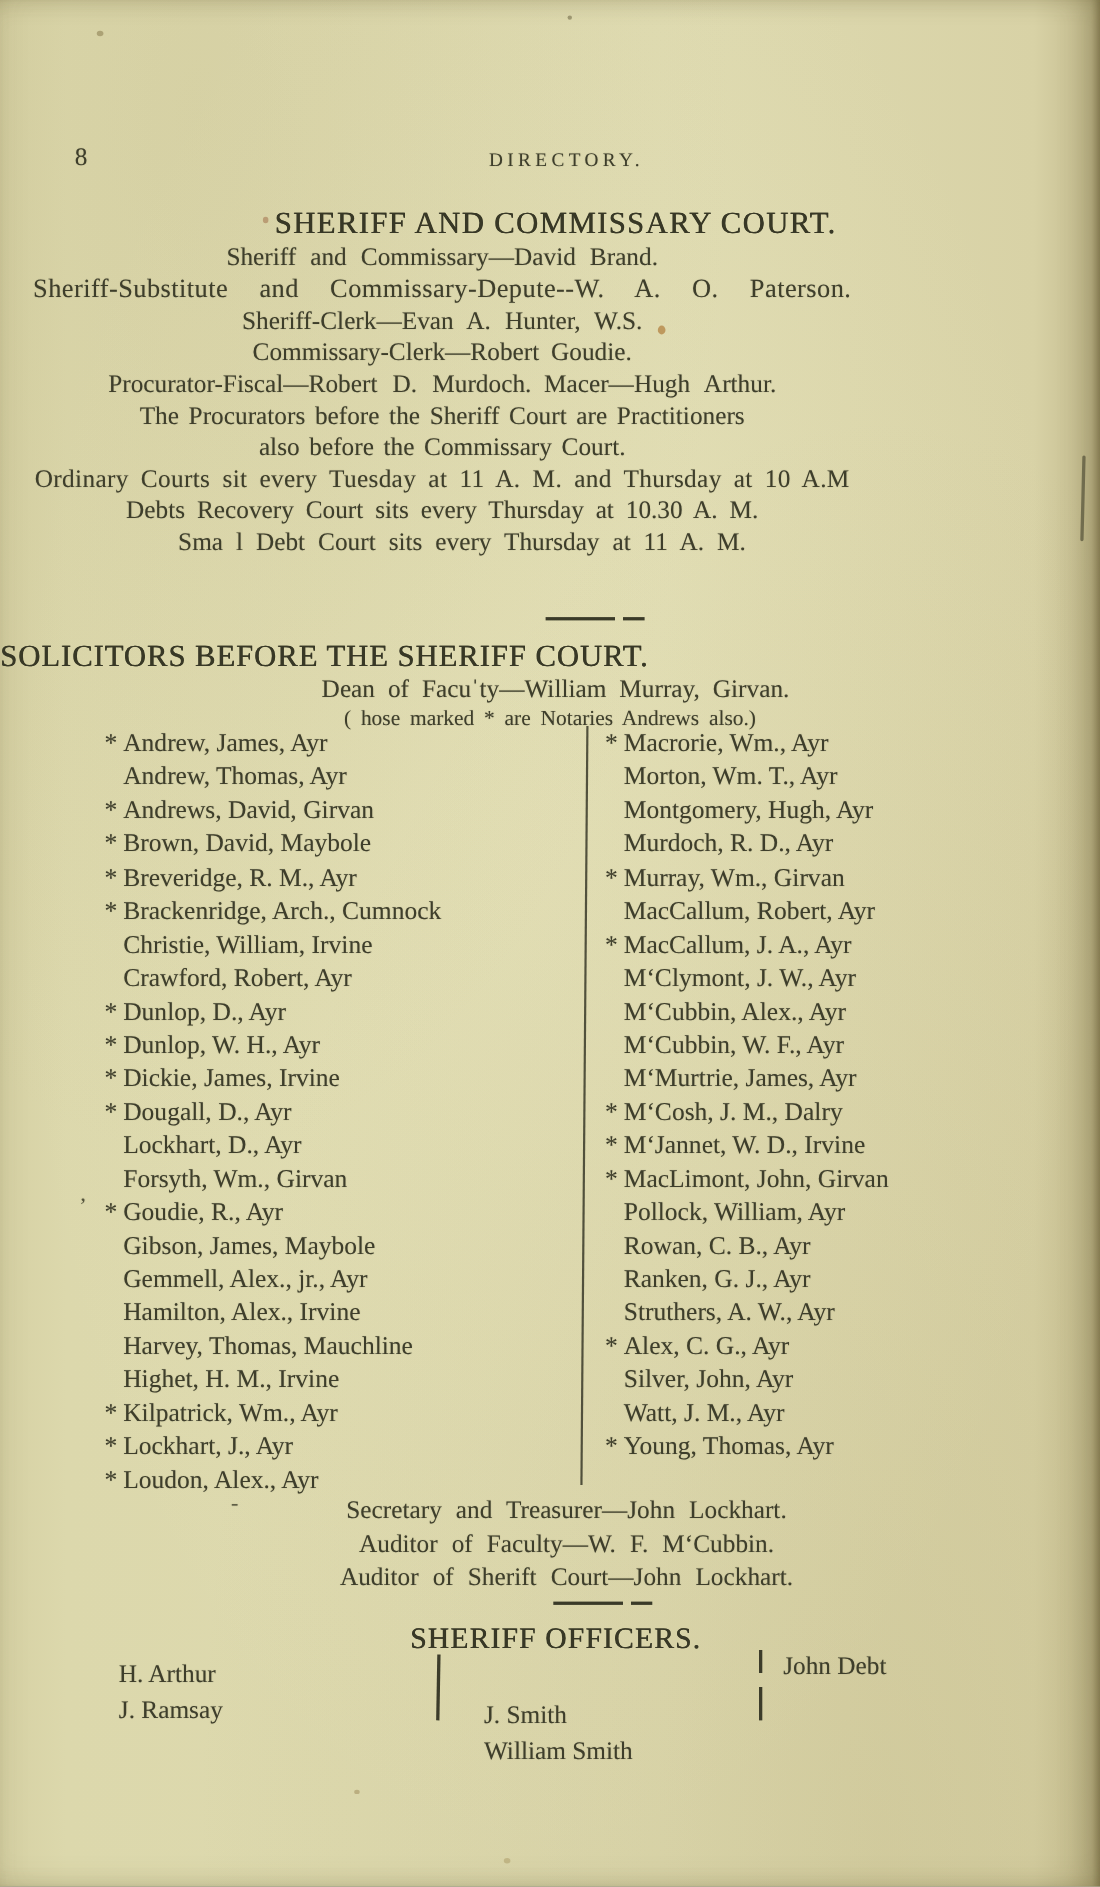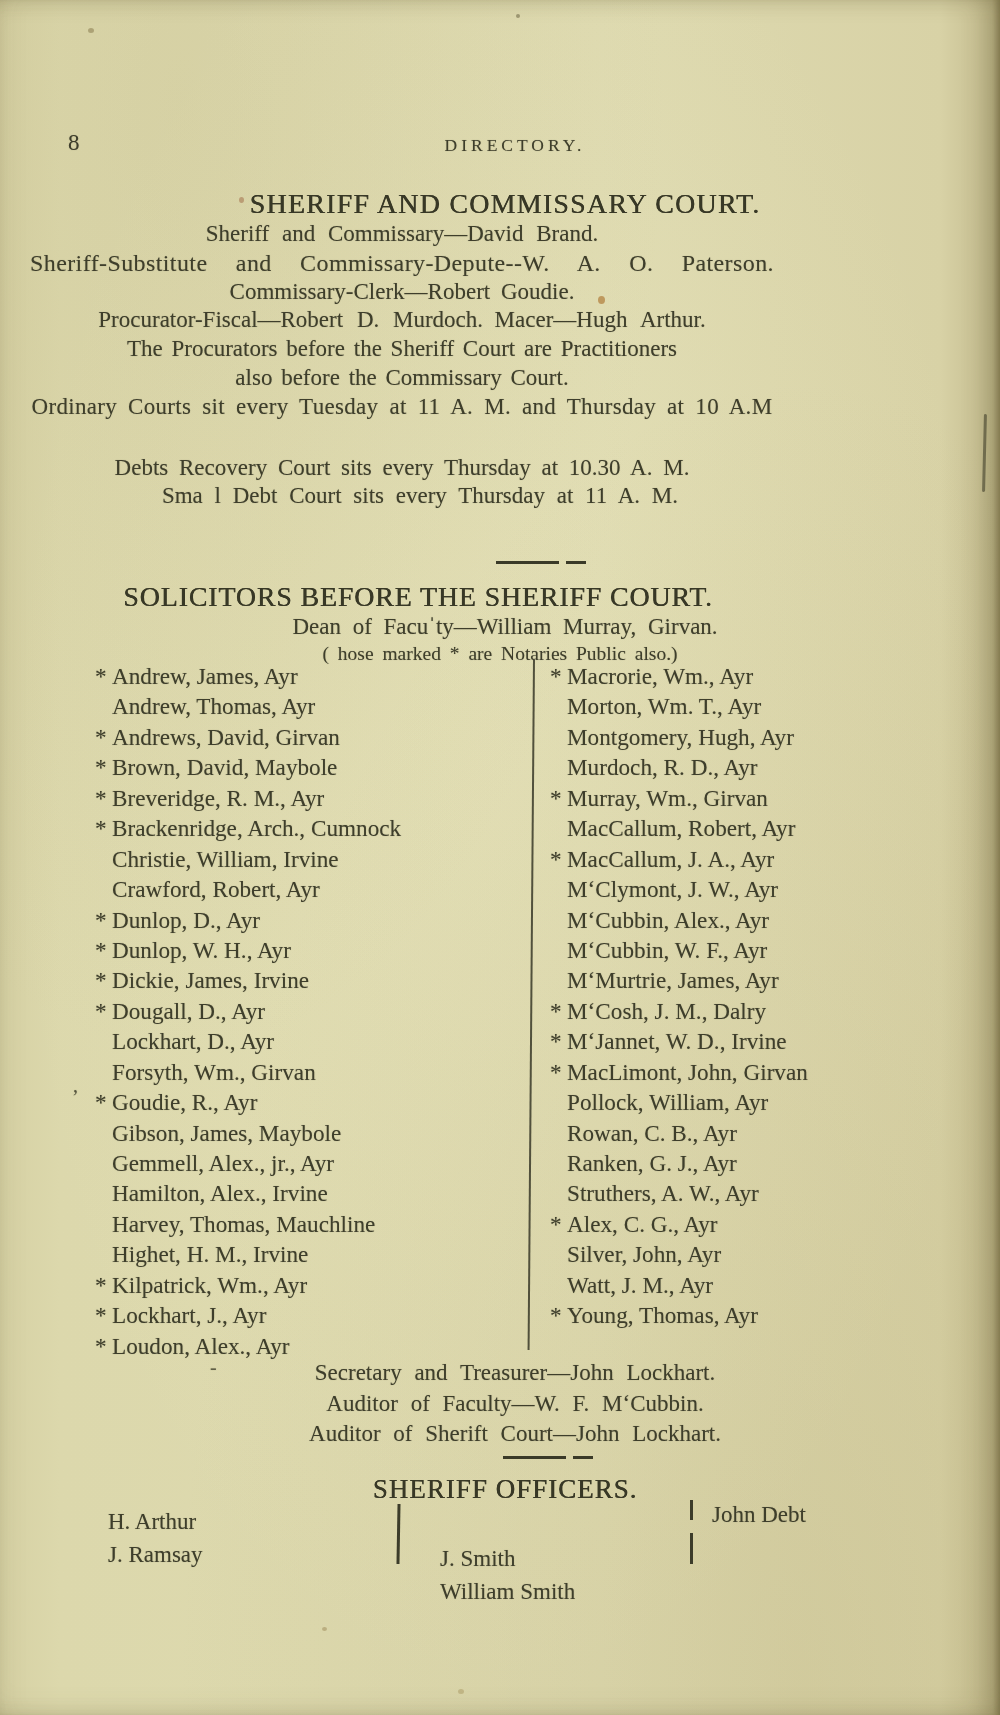--- a/index.html
+++ b/index.html
@@ -31,39 +31,39 @@
   .s4{left:516px;top:14px;width:4px;height:4px;background:rgba(95,88,55,.5);}
   .s5{left:322px;top:1627px;width:5px;height:4px;background:rgba(140,115,65,.4);}
   .s6{left:458px;top:1689px;width:6px;height:5px;background:rgba(150,125,70,.35);}
 
   .pagenum{position:absolute;left:68px;top:130px;font-size:23px;}
   .running{position:absolute;left:0;top:135px;width:1030px;text-align:center;
     font-size:17.5px;letter-spacing:4px;}
   .h1{position:absolute;left:0;top:188px;width:1010px;margin:0;text-align:center;
     font-size:28px;font-weight:normal;letter-spacing:1.2px;color:#383826;
     text-shadow:.4px 0 0 currentColor;}
-  .h2{position:absolute;left:0;top:581px;width:836px;margin:0;text-align:center;
+  .h2{position:absolute;left:0;top:581px;width:836px;margin:0;text-align:left;
     font-size:28px;font-weight:normal;letter-spacing:.8px;color:#383826;
     text-shadow:.4px 0 0 currentColor;}
   .h3{position:absolute;left:0;top:1474px;width:1010px;margin:0;text-align:center;
     font-size:27px;font-weight:normal;letter-spacing:1px;color:#383826;
     text-shadow:.4px 0 0 currentColor;}
 
   .courtlines{position:absolute;left:0;top:221px;width:804px;text-align:center;font-size:23px;}
   .cl{height:28.8px;white-space:nowrap;}
   .l0{word-spacing:7px;}
   .l1{font-size:24px;word-spacing:22px;letter-spacing:.4px;}
   .l2{word-spacing:7px;}
   .l3{word-spacing:6px;}
   .l4{word-spacing:5px;}
   .l5{word-spacing:8px;}
   .l6{word-spacing:3px;}
   .l7{word-spacing:3px;}
   .l8{word-spacing:5px;letter-spacing:.3px;}
-  .l9{word-spacing:5px;margin-top:32px;}
+  .l9{word-spacing:5px;}
   .l10{word-spacing:6px;padding-left:36px;}
 
   .rule{position:absolute;height:3px;width:90px;
     background:linear-gradient(90deg,#3a3a28 0 70%,transparent 70% 78%,#3a3a28 78% 100%);}
   .rule1{left:496px;top:561px;}
   .rule2{left:503px;top:1456px;}
 
   .dean{position:absolute;left:0;top:614px;width:1010px;text-align:center;
     font-size:23px;word-spacing:6px;}
   .note{position:absolute;left:0;top:643px;width:1000px;text-align:center;
@@ -107,34 +107,35 @@
   <div class="speck s6"></div>
 
   <div class="pagenum">8</div>
   <div class="running">DIRECTORY.</div>
 
   <h1 class="h1">SHERIFF AND COMMISSARY COURT.</h1>
 
   <div class="courtlines">
     <div class="cl l0">Sheriff and Commissary—David Brand.</div>
     <div class="cl l1">Sheriff-Substitute and Commissary-Depute--W. A. O. Paterson.</div>
+    <div class="cl l2">Sheriff-Clerk—Evan A. Hunter, W.S.</div>
     <div class="cl l4">Commissary-Clerk—Robert Goudie.</div>
     <div class="cl l5">Procurator-Fiscal—Robert D. Murdoch. Macer—Hugh Arthur.</div>
     <div class="cl l6">The Procurators before the Sheriff Court are Practitioners</div>
     <div class="cl l7">also before the Commissary Court.</div>
     <div class="cl l8">Ordinary Courts sit every Tuesday at 11 A. M. and Thursday at 10 A.M</div>
     <div class="cl l9">Debts Recovery Court sits every Thursday at 10.30 A. M.</div>
     <div class="cl l10">Sma l Debt Court sits every Thursday at 11 A. M.</div>
   </div>
 
   <div class="rule rule1"></div>
 
   <h2 class="h2">SOLICITORS BEFORE THE SHERIFF COURT.</h2>
   <div class="dean">Dean of Facuˈty—William Murray, Girvan.</div>
-  <div class="note">( hose marked * are Notaries Public also.)</div>
+  <div class="note">( hose marked * are Notaries Andrews also.)</div>
 
   <div class="col colL">
 
   <div class="row"><span class="star">*</span><span>Andrew, James, Ayr</span></div>
       <div class="row"><span class="star"></span><span>Andrew, Thomas, Ayr</span></div>
       <div class="row"><span class="star">*</span><span>Andrews, David, Girvan</span></div>
       <div class="row"><span class="star">*</span><span>Brown, David, Maybole</span></div>
       <div class="row"><span class="star">*</span><span>Breveridge, R. M., Ayr</span></div>
       <div class="row"><span class="star">*</span><span>Brackenridge, Arch., Cumnock</span></div>
       <div class="row"><span class="star"></span><span>Christie, William, Irvine</span></div>

